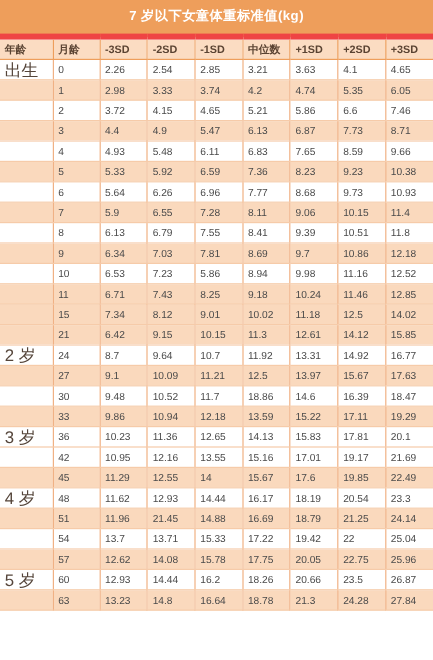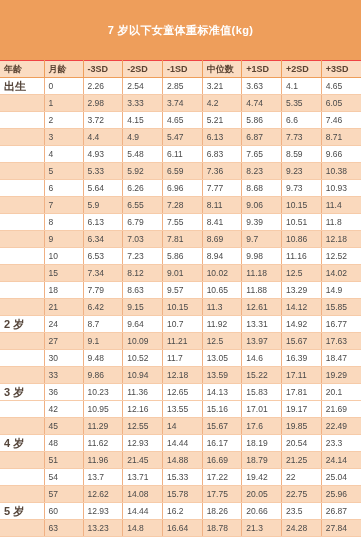--- a/index.html
+++ b/index.html
@@ -30,38 +30,38 @@
 
   
   .title-cell {
     background: #ee9e5b;
     color: #ffffff;
     font-size: 11px;
     font-weight: bold;
     text-align: center;
     height: 28px;
     line-height: 28px;
-    padding: 16px;
+    padding: 0;
     letter-spacing: .4px;
     border: none;
   }
 
   
   thead.colhead th {
     background: #fbdcc2;
     color: #5a4332;
     font-size: 9px;
     font-weight: bold;
     height: 16px;
     line-height: 16px;
     padding: 0 0 0 4px;
     text-align: left;
     border-right: 1px solid #ee9e5b;
     border-bottom: 1px solid #ee9e5b;
-    border-top: 1px solid #ef4444;
+    border-top: 5px solid #ef4444;
     white-space: nowrap;
     overflow: hidden;
   }
   thead.colhead th:last-child { border-right: none; }
 
   
   tbody td {
     font-size: 8.5px;
     color: #4a4a4a;
     height: 16px;
@@ -73,22 +73,21 @@
     white-space: nowrap;
     overflow: hidden;
   }
   tbody td:last-child { border-right: none; }
 
   tbody tr.odd  td { background: #ffffff; }
   tbody tr.even td { background: #fad9bd; }
 
   tbody td.age-col {
     color: #55453a;
-    font-size: 11px;
-    font-weight: bold;
+    font-size: 14px;
   }
   tbody td.mon-col { color: #4a4a4a; }
 
   
   col.c-age { width: 44px; }
   col.c-mon { width: 39px; }
   col.c-d   { width: 39.7px; }
 </style>
 </head>
 <body>
@@ -244,39 +243,39 @@
           <td class="val-col">6.53</td>
           <td class="val-col">7.23</td>
           <td class="val-col">5.86</td>
           <td class="val-col">8.94</td>
           <td class="val-col">9.98</td>
           <td class="val-col">11.16</td>
           <td class="val-col">12.52</td>
         </tr>
         <tr class="even">
           <td class="age-col"></td>
+          <td class="mon-col">11</td>
+          <td class="val-col">6.71</td>
+          <td class="val-col">7.43</td>
+          <td class="val-col">8.25</td>
+          <td class="val-col">9.18</td>
+          <td class="val-col">10.24</td>
+          <td class="val-col">11.46</td>
+          <td class="val-col">12.85</td>
+        </tr>
+        <tr class="even">
+          <td class="age-col"></td>
           <td class="mon-col">15</td>
           <td class="val-col">7.34</td>
           <td class="val-col">8.12</td>
           <td class="val-col">9.01</td>
           <td class="val-col">10.02</td>
           <td class="val-col">11.18</td>
           <td class="val-col">12.5</td>
           <td class="val-col">14.02</td>
-        </tr>
-        <tr class="odd">
-          <td class="age-col"></td>
-          <td class="mon-col">18</td>
-          <td class="val-col">7.79</td>
-          <td class="val-col">8.63</td>
-          <td class="val-col">9.57</td>
-          <td class="val-col">10.65</td>
-          <td class="val-col">11.88</td>
-          <td class="val-col">13.29</td>
-          <td class="val-col">14.9</td>
         </tr>
         <tr class="even">
           <td class="age-col"></td>
           <td class="mon-col">21</td>
           <td class="val-col">6.42</td>
           <td class="val-col">9.15</td>
           <td class="val-col">10.15</td>
           <td class="val-col">11.3</td>
           <td class="val-col">12.61</td>
           <td class="val-col">14.12</td>
@@ -303,21 +302,21 @@
           <td class="val-col">13.97</td>
           <td class="val-col">15.67</td>
           <td class="val-col">17.63</td>
         </tr>
         <tr class="odd">
           <td class="age-col"></td>
           <td class="mon-col">30</td>
           <td class="val-col">9.48</td>
           <td class="val-col">10.52</td>
           <td class="val-col">11.7</td>
-          <td class="val-col">13.05</td>
+          <td class="val-col">18.86</td>
           <td class="val-col">14.6</td>
           <td class="val-col">16.39</td>
           <td class="val-col">18.47</td>
         </tr>
         <tr class="even">
           <td class="age-col"></td>
           <td class="mon-col">33</td>
           <td class="val-col">9.86</td>
           <td class="val-col">10.94</td>
           <td class="val-col">12.18</td>

